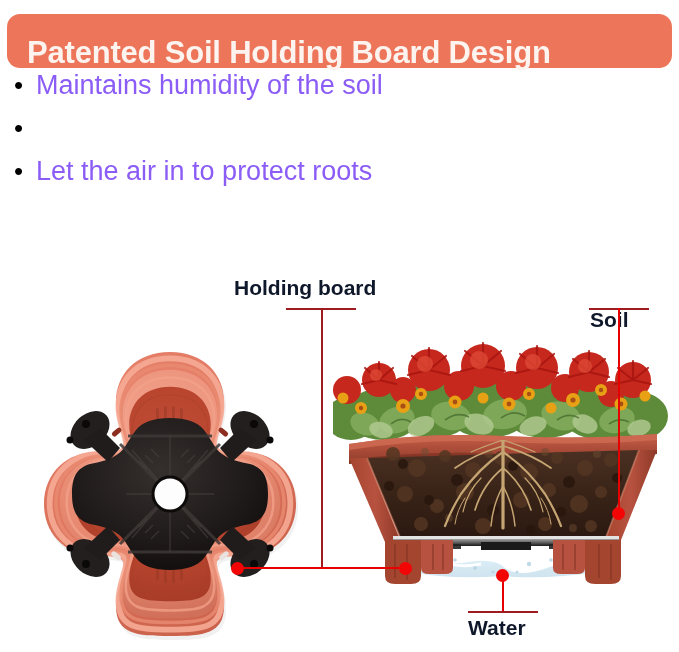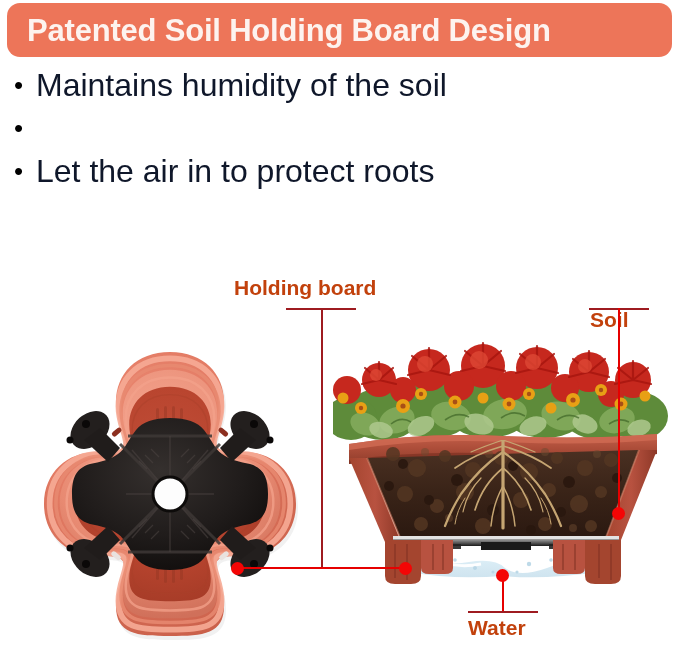--- a/index.html
+++ b/index.html
@@ -16,28 +16,28 @@
     width: 679px;
     height: 652px;
     background: #ffffff;
     overflow: hidden;
   }
 
   
   #header-banner {
     position: absolute;
     left: 7px;
-    top: 3px;
+    top: 14px;
     width: 665px;
     height: 54px;
     background: #ed7559;
     border-radius: 13px;
     box-sizing: border-box;
     display: flex;
-    align-items: center;
+    align-items: flex-end;
     padding-left: 20px;
   }
   #header-title {
     color: #fdf3ef;
     font-size: 31px;
     font-weight: bold;
     letter-spacing: -0.2px;
     white-space: nowrap;
     line-height: 1;
   }
@@ -56,41 +56,41 @@
   }
   .feature-bullet {
     font-size: 26px;
     line-height: 34px;
     color: #000;
     width: 22px;
     flex: none;
     text-align: left;
   }
   .feature-text {
-    font-size: 32px;
+    font-size: 27px;
     line-height: 34px;
-    color: #0f172a;
+    color: #8b5cf6;
     white-space: nowrap;
   }
 
   
   #diagram {
     position: absolute;
     left: 0;
     top: 258px;
     width: 679px;
     height: 394px;
   }
 
   
   .callout-label {
     position: absolute;
     font-size: 21px;
     font-weight: bold;
-    color: #c2410c;
+    color: #0f172a;
     white-space: nowrap;
   }
   #label-holding-board { left: 234px; top: 18px; }
   #label-soil          { left: 590px; top: 18px; margin-top: 32px; }
   #label-water         { left: 468px; top: 358px; }
 
   
   .lead {
     position: absolute;
     background: #9e1b20;

